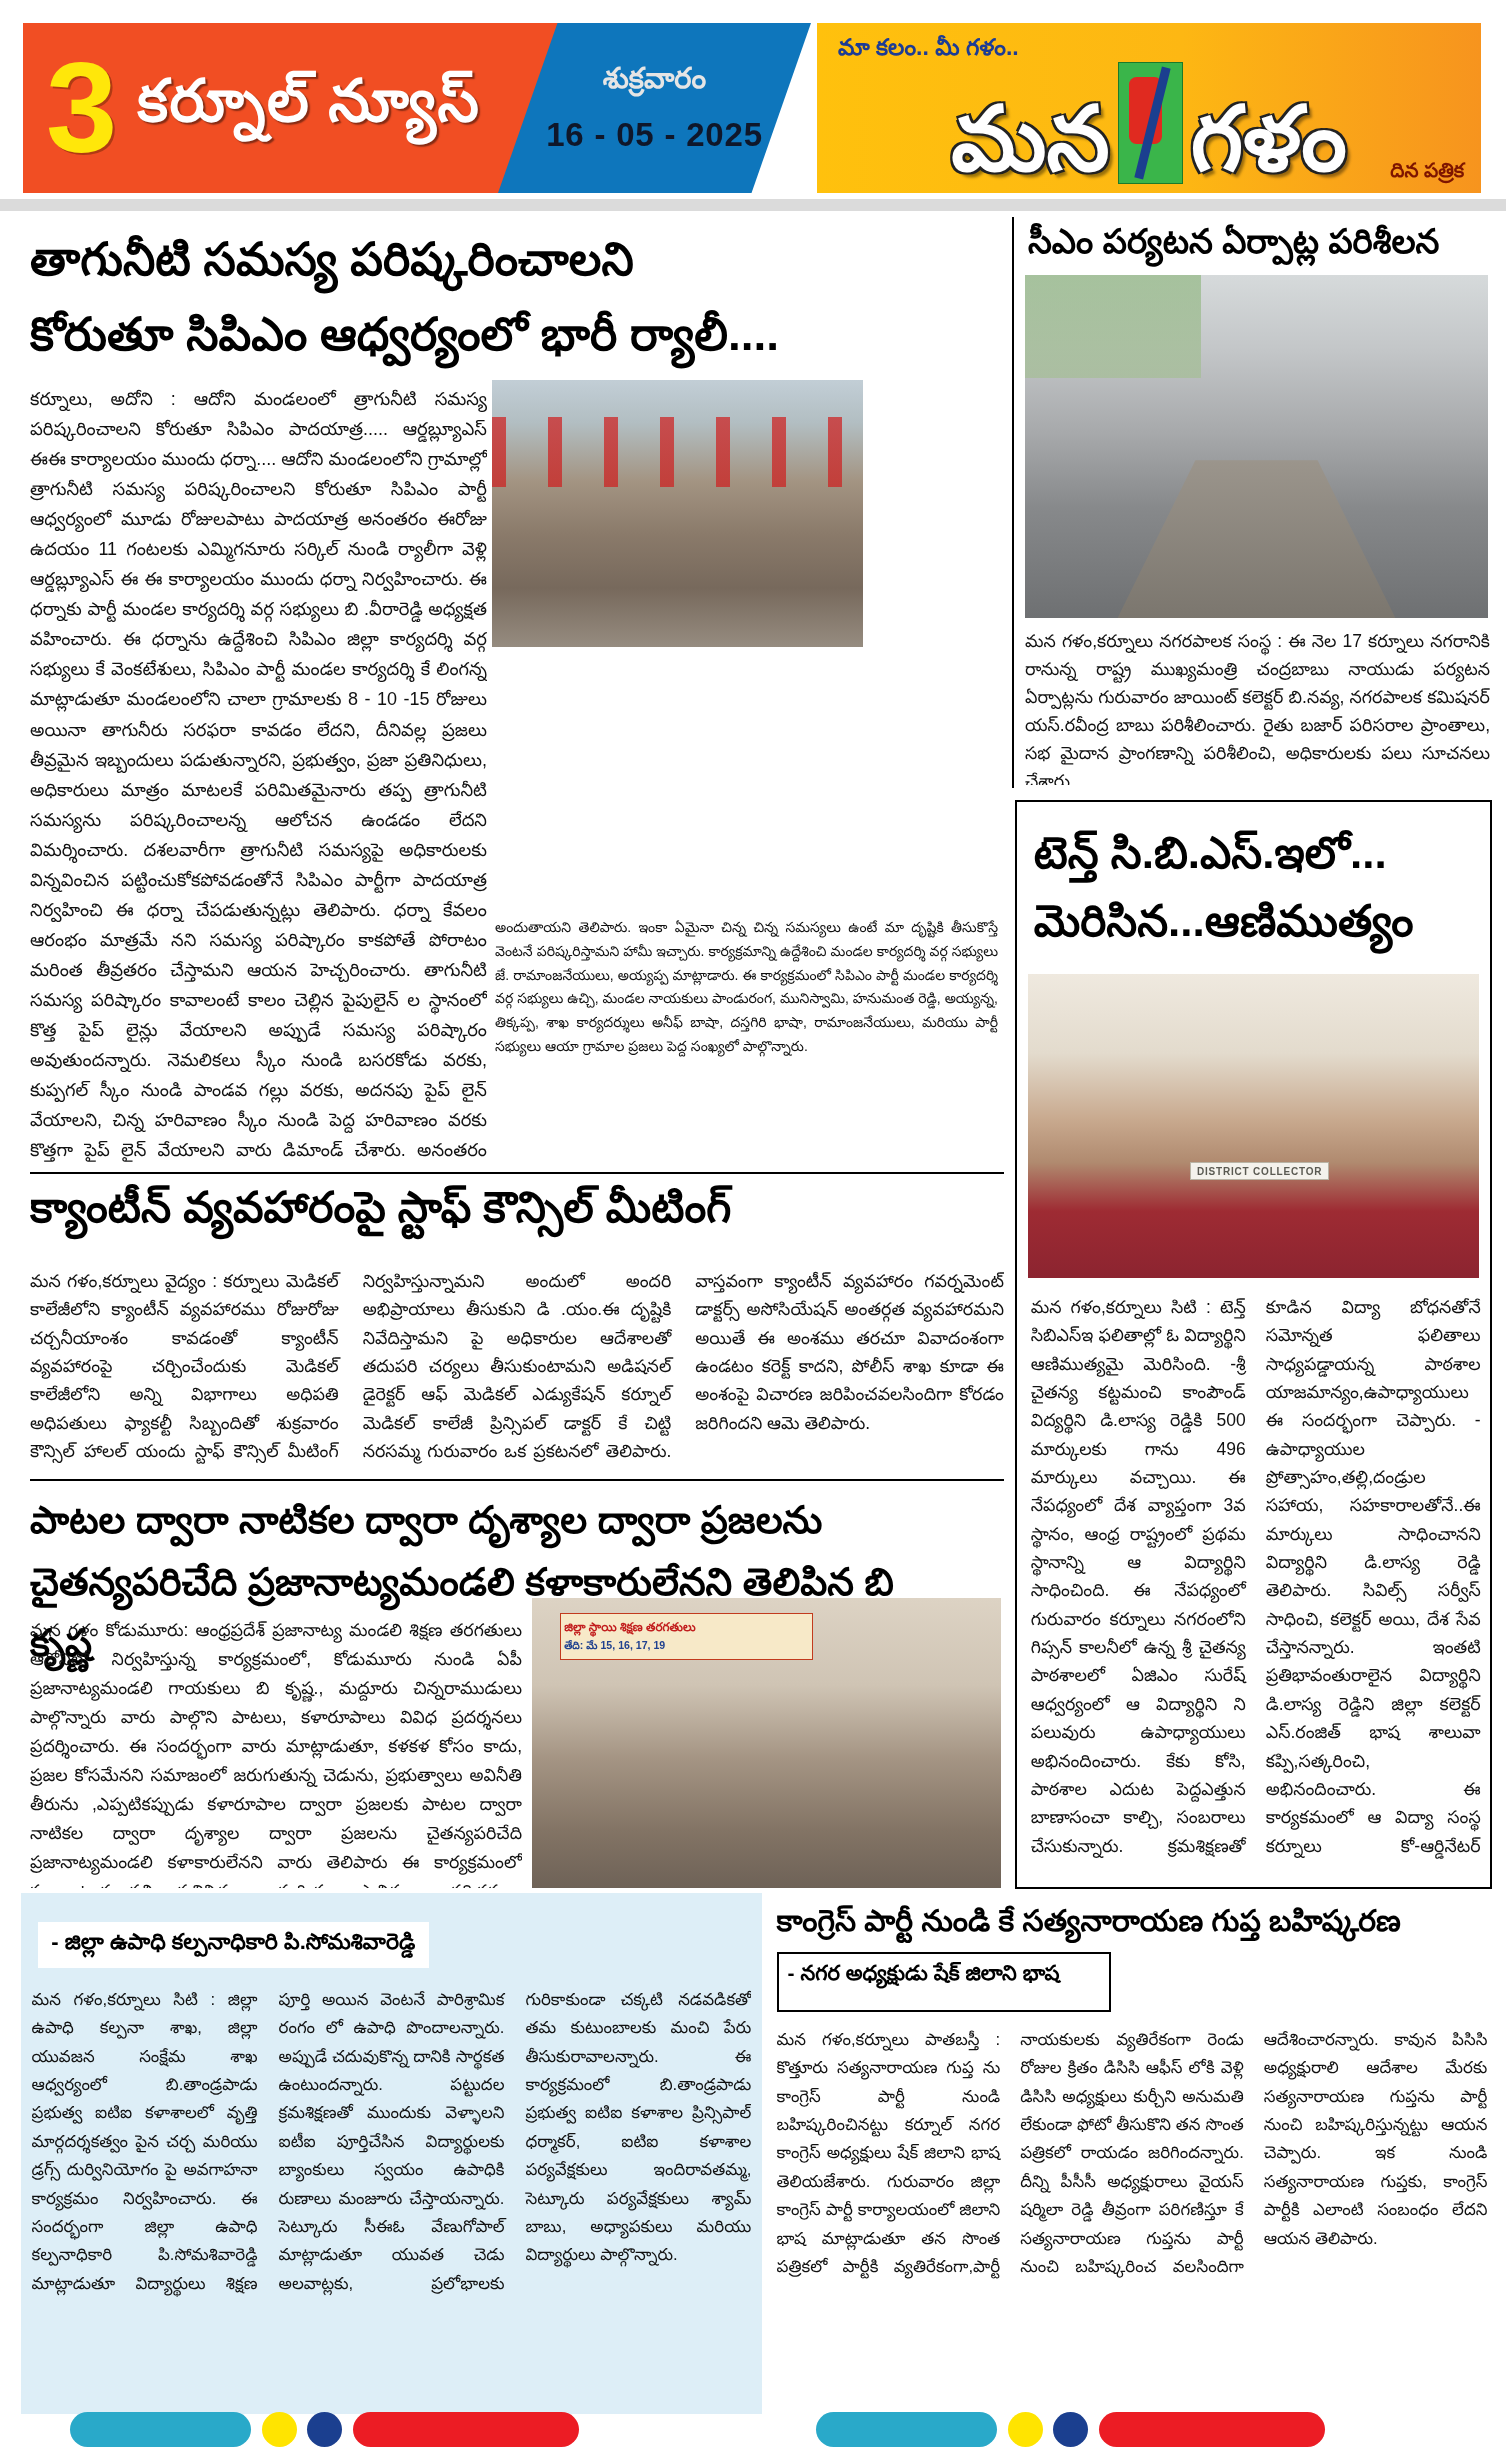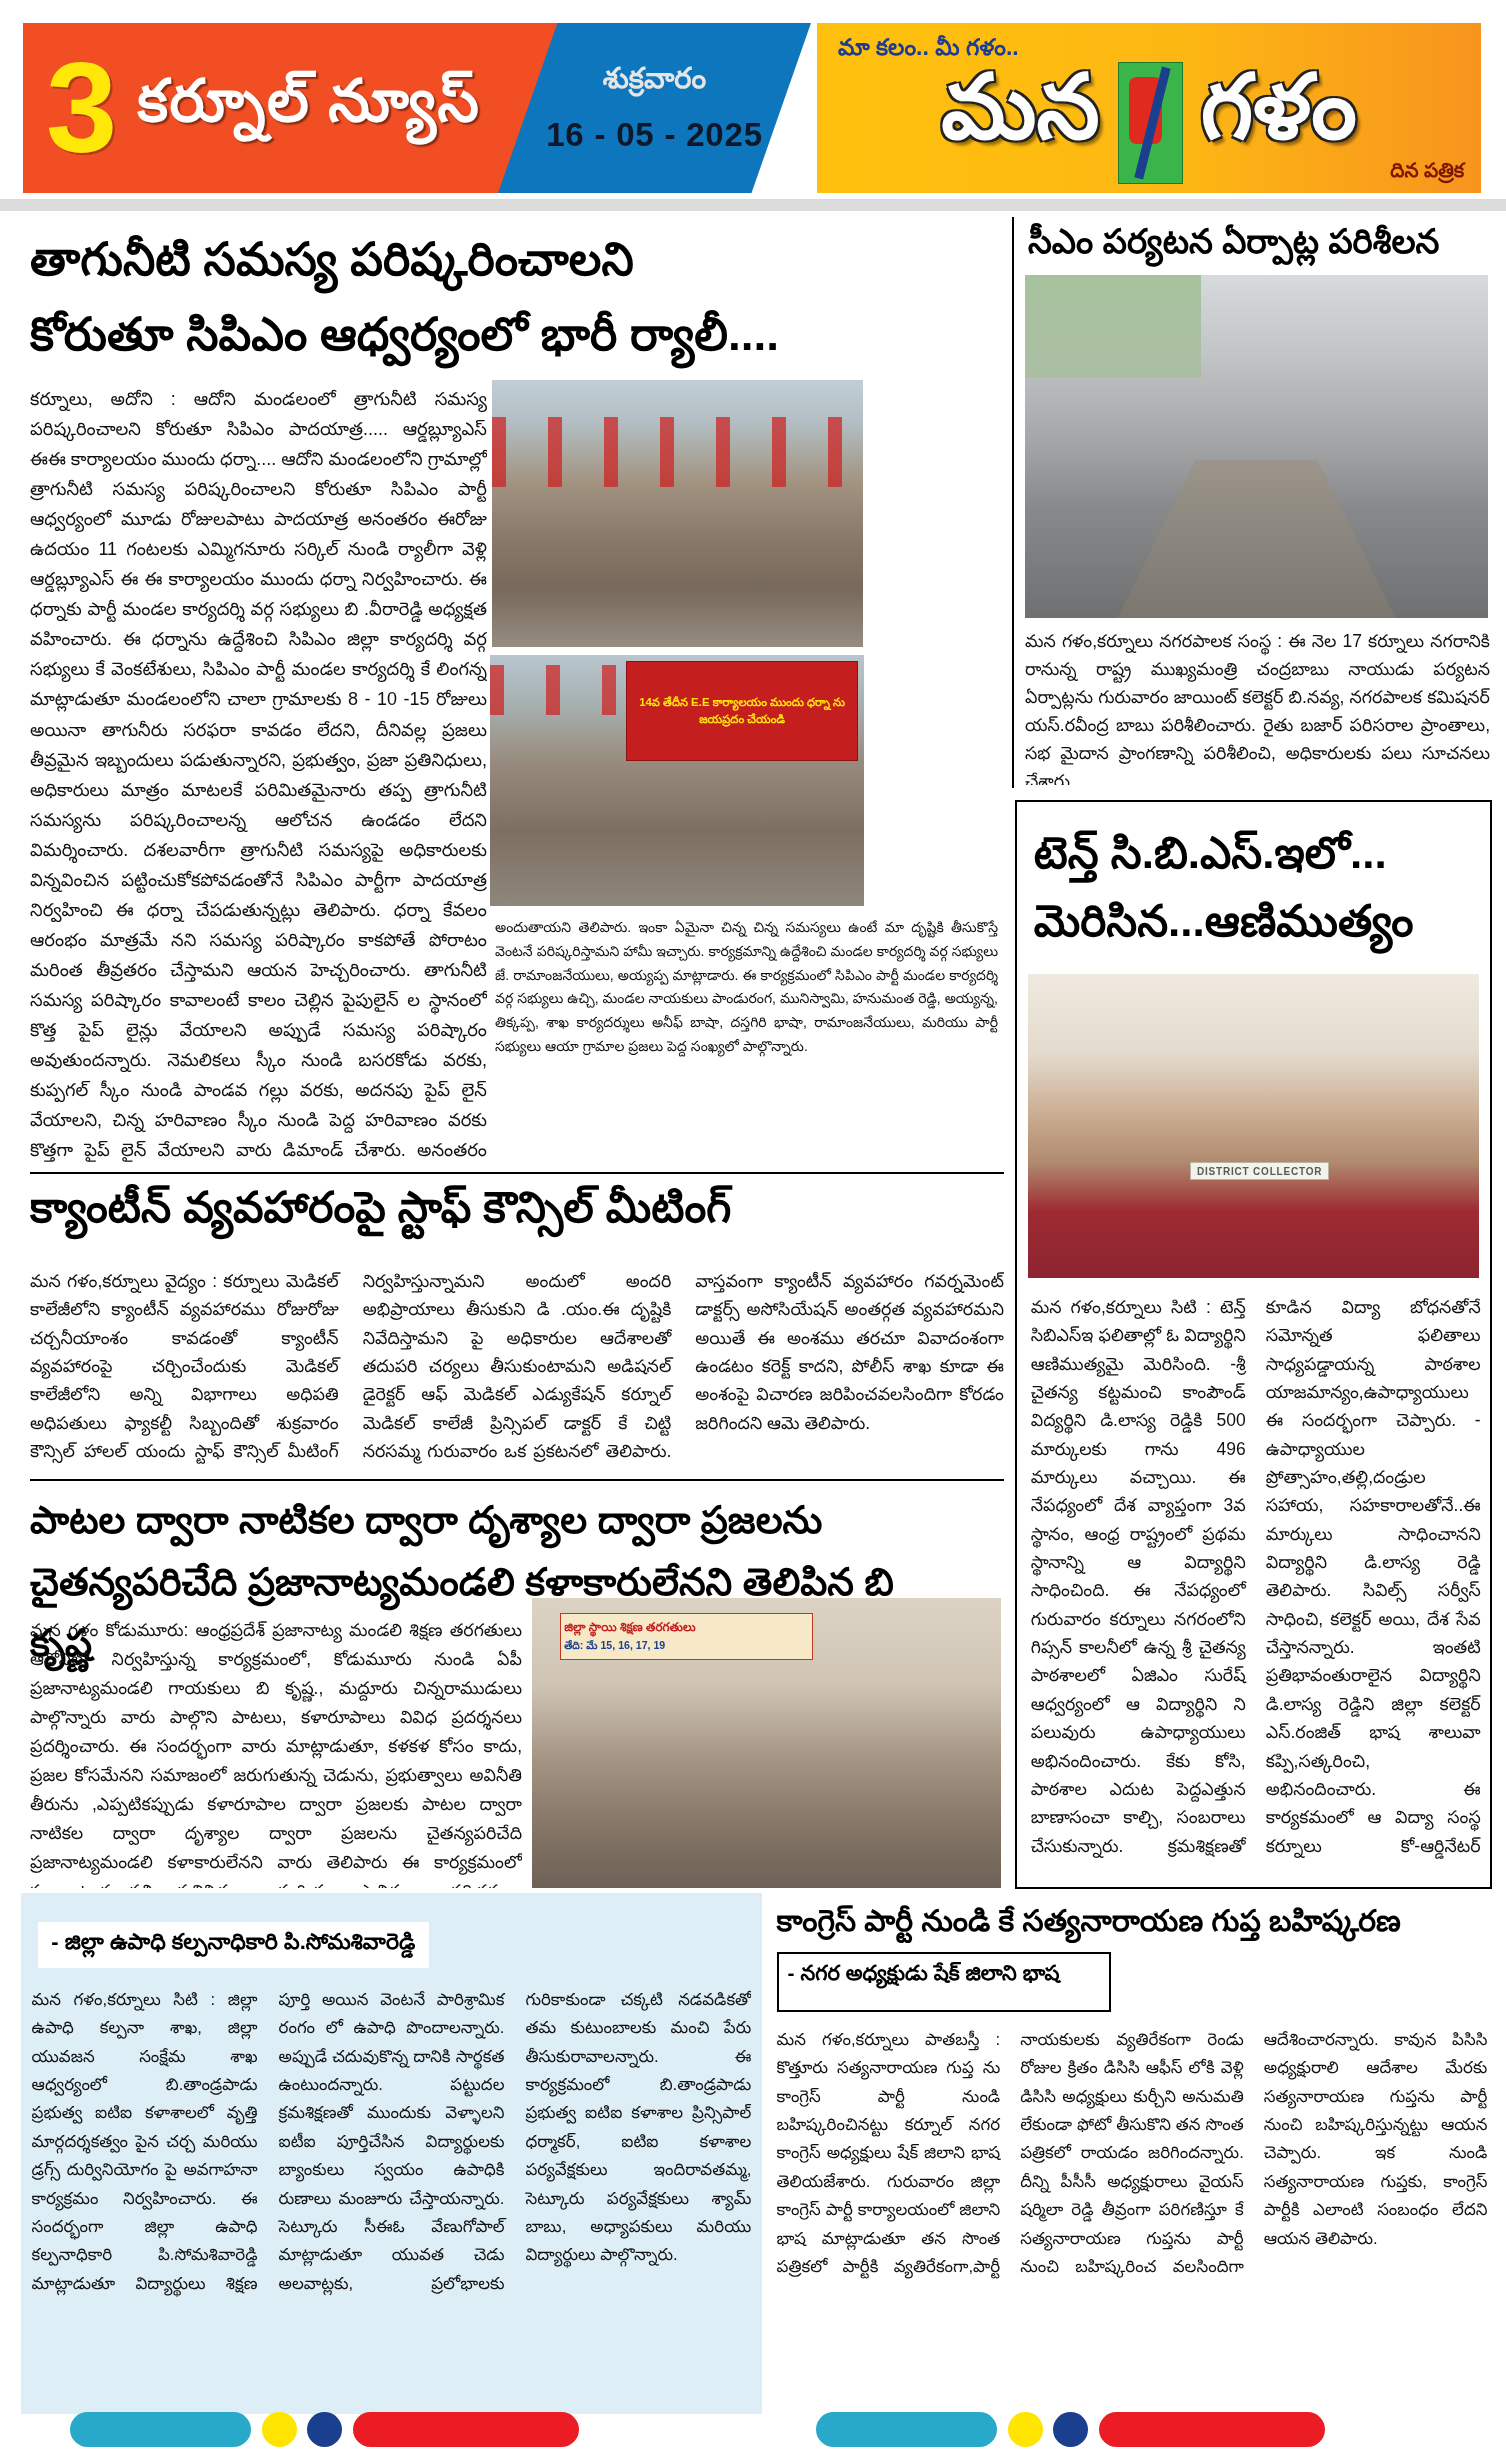--- a/index.html
+++ b/index.html
@@ -17,21 +17,21 @@
                  text-shadow:2.3px 2.3px 1.5px rgba(0,0,0,.45); }
   .hdr-blue { left:498px; top:23px; width:313px; height:170px; background:#0E76BC;
               clip-path:polygon(19% 0,100% 0,81% 100%,0 100%);
               display:flex; flex-direction:column; align-items:center; justify-content:center; gap:13.7px; }
   .hdr-day { color:#e5e5e5; font-size:29px; font-weight:bold; }
   .hdr-date { color:#0f172a; font-size:33px; font-weight:bold; letter-spacing:0.8px; }
   .hdr-mast { left:817px; top:23px; width:664px; height:170px;
               background:linear-gradient(90deg,#FFC10D 0%,#FDB713 55%,#F7941E 100%);
               overflow:hidden; }
   .mast-tagline { position:absolute; left:21px; top:10.6px; font-size:23px; font-weight:bold; color:#1D3C94; }
-  .mast-row { position:absolute; left:7.6px; top:39px; width:649px; display:flex; align-items:flex-start; justify-content:center; gap:18px; }
+  .mast-row { position:absolute; left:7.6px; top:39px; width:649px; display:flex; align-items:flex-end; justify-content:center; gap:8px; }
   .mast-word { font-size:90px; font-weight:bold; color:#ffffff; line-height:1;
                text-shadow:-2.3px -2.3px 0 #222,2.3px -2.3px 0 #222,-2.3px 2.3px 0 #222,2.3px 2.3px 0 #222,4.6px 4.6px 3px rgba(0,0,0,.4); }
   .mast-logo { position:relative; width:65px; height:122px; background:#3AB54A; border:1.5px solid #1c7a2a; flex:0 0 auto; }
   .mast-logo .fist { position:absolute; left:10.6px; top:13.7px; width:33px; height:67px; background:#E02A20; border-radius:7.6px; }
   .mast-logo .pen  { position:absolute; left:29px; top:3px; width:9px; height:114px; background:#1B3F8F; transform:rotate(14deg); }
   .mast-sub { position:absolute; right:16.7px; bottom:6px; font-size:20px; font-weight:bold; color:#7E1500; }
   .hdr-bar { left:0; top:199px; width:1507px; height:12px; background:#DBDBDB; }
 
   
   .headline { font-weight:bold; color:#000; }
@@ -148,24 +148,20 @@
     <div>తాగునీటి సమస్య పరిష్కరించాలని</div>
     <div>కోరుతూ సిపిఎం ఆధ్వర్యంలో భారీ ర్యాలీ....</div>
   </div>
 
   <div class="abs bodytxt rally-body-left">కర్నూలు, అదోని : ఆదోని మండలంలో త్రాగునీటి సమస్య పరిష్కరించాలని కోరుతూ సిపిఎం పాదయాత్ర..... ఆర్డబ్ల్యూఎస్ ఈఈ కార్యాలయం ముందు ధర్నా.... ఆదోని మండలంలోని గ్రామాల్లో త్రాగునీటి సమస్య పరిష్కరించాలని కోరుతూ సిపిఎం పార్టీ ఆధ్వర్యంలో మూడు రోజులపాటు పాదయాత్ర అనంతరం ఈరోజు ఉదయం 11 గంటలకు ఎమ్మిగనూరు సర్కిల్ నుండి ర్యాలీగా వెళ్లి ఆర్డబ్ల్యూఎస్ ఈ ఈ కార్యాలయం ముందు ధర్నా నిర్వహించారు. ఈ ధర్నాకు పార్టీ మండల కార్యదర్శి వర్గ సభ్యులు బి .వీరారెడ్డి అధ్యక్షత వహించారు. ఈ ధర్నాను ఉద్దేశించి సిపిఎం జిల్లా కార్యదర్శి వర్గ సభ్యులు కే వెంకటేశులు, సిపిఎం పార్టీ మండల కార్యదర్శి కే లింగన్న మాట్లాడుతూ మండలంలోని చాలా గ్రామాలకు 8 - 10 -15 రోజులు అయినా తాగునీరు సరఫరా కావడం లేదని, దీనివల్ల ప్రజలు తీవ్రమైన ఇబ్బందులు పడుతున్నారని, ప్రభుత్వం, ప్రజా ప్రతినిధులు, అధికారులు మాత్రం మాటలకే పరిమితమైనారు తప్ప త్రాగునీటి సమస్యను పరిష్కరించాలన్న ఆలోచన ఉండడం లేదని విమర్శించారు. దశలవారీగా త్రాగునీటి సమస్యపై అధికారులకు విన్నవించిన పట్టించుకోకపోవడంతోనే సిపిఎం పార్టీగా పాదయాత్ర నిర్వహించి ఈ ధర్నా చేపడుతున్నట్లు తెలిపారు. ధర్నా కేవలం ఆరంభం మాత్రమే నని సమస్య పరిష్కారం కాకపోతే పోరాటం మరింత తీవ్రతరం చేస్తామని ఆయన హెచ్చరించారు. తాగునీటి సమస్య పరిష్కారం కావాలంటే కాలం చెల్లిన పైపులైన్ ల స్థానంలో కొత్త పైప్ లైన్లు వేయాలని అప్పుడే సమస్య పరిష్కారం అవుతుందన్నారు. నెమలికలు స్కీం నుండి బసరకోడు వరకు, కుప్పగల్ స్కీం నుండి పాండవ గల్లు వరకు, అదనపు పైప్ లైన్ వేయాలని, చిన్న హరివాణం స్కీం నుండి పెద్ద హరివాణం వరకు కొత్తగా పైప్ లైన్ వేయాలని వారు డిమాండ్ చేశారు. అనంతరం డిమాండ్లతో కూడిన వినతి పత్రాన్ని ఆర్డబ్ల్యూఎస్ ఈ ఈ పద్మజకు అందజేశారు. ఈ ఈ మాట్లాడుతూ మన మండలంలో త్రాగునీటి సమస్య శాశ్వత పరిష్కారం కోసం వాటర్ గ్రిడ్డు మంజూర అయిందని నిన్ననే జీవో కూడా వచ్చినట్లు ఆమె తెలిపారు. దీని ద్వారా మండలంలో అన్ని గ్రామాలకు త్రాగునీరు పుష్కలంగా</div>
 
   <div class="abs photo rally-photo-1">
     <div class="flagband"></div>
   </div>
 
-  <div class="abs photo rally-photo-2">
-    <div class="flagband" style="top:4%;height:20%;"></div>
-    <div class="banner-strip">14వ తేదీన E.E కార్యాలయం ముందు ధర్నా ను జయప్రదం చేయండి</div>
-  </div>
 
   <div class="abs bodytxt rally-body-bottom">అందుతాయని తెలిపారు. ఇంకా ఏమైనా చిన్న చిన్న సమస్యలు ఉంటే మా దృష్టికి తీసుకొస్తే వెంటనే పరిష్కరిస్తామని హామీ ఇచ్చారు. కార్యక్రమాన్ని ఉద్దేశించి మండల కార్యదర్శి వర్గ సభ్యులు జే. రామాంజనేయులు, అయ్యప్ప మాట్లాడారు. ఈ కార్యక్రమంలో సిపిఎం పార్టీ మండల కార్యదర్శి వర్గ సభ్యులు ఉచ్చి, మండల నాయకులు పాండురంగ, మునిస్వామి, హనుమంత రెడ్డి, అయ్యన్న, తిక్కప్ప, శాఖ కార్యదర్శులు అనీఫ్ బాషా, దస్తగిరి భాషా, రామాంజనేయులు, మరియు పార్టీ సభ్యులు ఆయా గ్రామాల ప్రజలు పెద్ద సంఖ్యలో పాల్గొన్నారు.</div>
 
   <div class="abs vrule"></div>
 
   <div class="abs headline cm-headline">సీఎం పర్యటన ఏర్పాట్ల పరిశీలన</div>
 
   <div class="abs photo cm-photo">
     <div class="cm-awning"></div>
     <div class="cm-road"></div>

